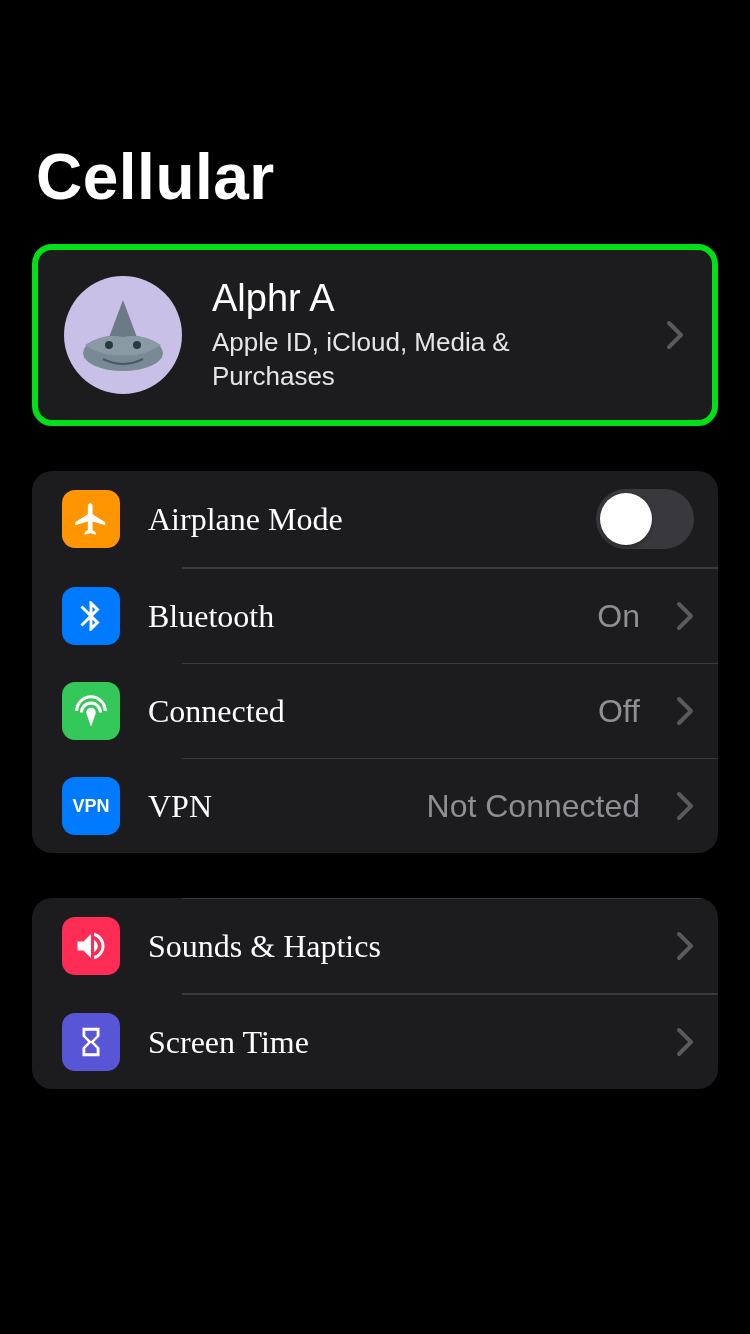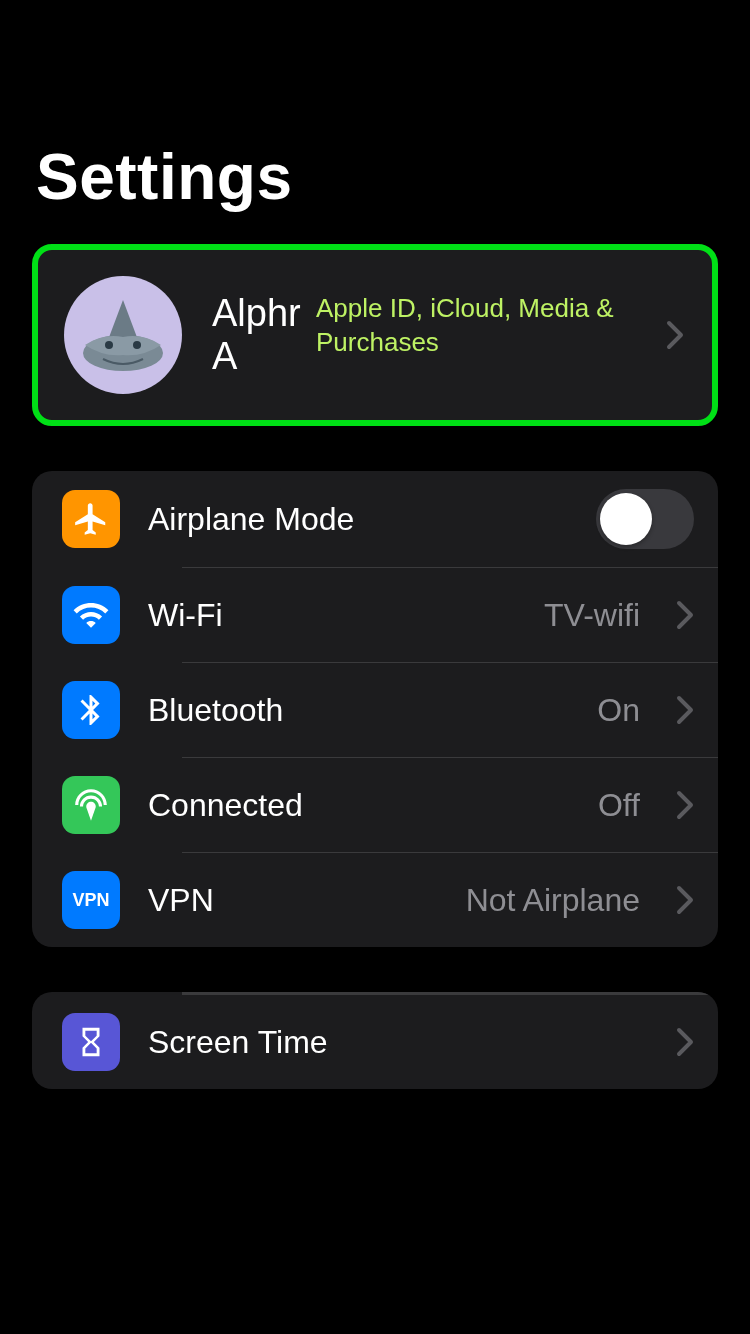--- a/index.html
+++ b/index.html
@@ -43,31 +43,31 @@
       background: #c9c0e8;
       display: flex;
       align-items: center;
       justify-content: center;
       flex-shrink: 0;
       overflow: hidden;
     }
     .account-text {
       flex: 1;
       display: flex;
-      flex-direction: row;
+      flex-direction: column;
       gap: 6px;
     }
     .account-name {
       font-size: 38px;
       font-weight: 400;
       color: #fff;
     }
     .account-sub {
       font-size: 26px;
-      color: #bef264;
+      color: #e5e5e5;
       line-height: 1.3;
       max-width: 320px;
     }
     .row {
       display: flex;
       align-items: center;
       padding: 18px 24px 18px 30px;
       min-height: 90px;
       gap: 28px;
     }
@@ -81,20 +81,21 @@
       border-radius: 13px;
       display: flex;
       align-items: center;
       justify-content: center;
       flex-shrink: 0;
     }
     .row-label {
       font-size: 32px;
       color: #fff;
       flex: 1;
+      font-family: Liberation Serif, serif;
     }
     .row-value {
       font-size: 32px;
       color: #8e8e93;
       margin-right: 8px;
     }
     .chevron {
       color: #5a5a5e;
       flex-shrink: 0;
     }
@@ -121,21 +122,21 @@
     .blue { background: #007aff; }
     .green { background: #34c759; }
     .red { background: #ff3b30; }
     .pink { background: #ff2d55; }
     .indigo { background: #5856d6; }
     svg { display: block; }
   </style>
 </head>
 <body>
 
-<h1 class="page-title">Settings</h1>
+<h1 class="page-title">Cellular</h1>
 
 <div class="section highlighted">
   <div class="account-row">
     <div class="avatar">
       <svg width="100" height="100" viewBox="0 0 100 100">
         <ellipse cx="50" cy="68" rx="40" ry="18" fill="#7a8a95"></ellipse>
         <path d="M 50 15 L 35 55 L 65 55 Z" fill="#6b7b86"></path>
         <path d="M 12 60 Q 30 48 50 52 Q 70 48 88 60 Q 70 72 50 70 Q 30 72 12 60 Z" fill="#8a9aa5"></path>
         <ellipse cx="36" cy="60" rx="4" ry="4" fill="#2a3a45"></ellipse>
         <ellipse cx="64" cy="60" rx="4" ry="4" fill="#2a3a45"></ellipse>
@@ -158,32 +159,20 @@
       <svg width="38" height="38" viewBox="0 0 24 24" fill="#fff">
           <path d="M21 16v-2l-8-5V3.5c0-.83-.67-1.5-1.5-1.5S10 2.67 10 3.5V9l-8 5v2l8-2.5V19l-2 1.5V22l3.5-1 3.5 1v-1.5L13 19v-5.5l8 2.5z"></path>
         </svg>
     </div>
     <div class="row-label">Airplane Mode</div>
     <div class="toggle">
       <div class="toggle-knob"></div>
     </div>
   </div>
   <div class="row-divider"></div>
-  <div class="row">
-    <div class="icon-box blue">
-      <svg width="38" height="38" viewBox="0 0 24 24" fill="#fff">
-          <path d="M1 9l2 2c4.97-4.97 13.03-4.97 18 0l2-2C16.93 2.93 7.08 2.93 1 9zm8 8l3 3 3-3c-1.65-1.66-4.34-1.66-6 0zm-4-4l2 2c2.76-2.76 7.24-2.76 10 0l2-2C15.14 9.14 8.87 9.14 5 13z"></path>
-        </svg>
-    </div>
-    <div class="row-label">Wi-Fi</div>
-    <div class="row-value">TV-wifi</div>
-    <svg class="chevron" width="18" height="30" viewBox="0 0 18 30">
-        <path d="M 3 3 L 15 15 L 3 27" stroke="currentColor" stroke-width="4" fill="none" stroke-linecap="round" stroke-linejoin="round"></path>
-      </svg>
-  </div>
   <div class="row-divider"></div>
   <div class="row">
     <div class="icon-box blue">
       <svg width="36" height="36" viewBox="0 0 24 24" fill="#fff">
           <path d="M17.71 7.71L12 2h-1v7.59L6.41 5 5 6.41 10.59 12 5 17.59 6.41 19 11 14.41V22h1l5.71-5.71-4.3-4.29 4.3-4.29zM13 5.83l1.88 1.88L13 9.59V5.83zm1.88 10.46L13 18.17v-3.76l1.88 1.88z"></path>
         </svg>
     </div>
     <div class="row-label">Bluetooth</div>
     <div class="row-value">On</div>
     <svg class="chevron" width="18" height="30" viewBox="0 0 18 30">
@@ -204,29 +193,40 @@
       </svg>
   </div>
   <div class="row-divider"></div>
   <div class="row">
     <div class="icon-box blue">
       <svg width="50" height="30" viewBox="0 0 50 20">
           <text x="25" y="16" font-size="18" font-weight="600" fill="#fff" text-anchor="middle" font-family="-apple-system,Helvetica">VPN</text>
         </svg>
     </div>
     <div class="row-label">VPN</div>
-    <div class="row-value">Not Airplane</div>
+    <div class="row-value">Not Connected</div>
     <svg class="chevron" width="18" height="30" viewBox="0 0 18 30">
         <path d="M 3 3 L 15 15 L 3 27" stroke="currentColor" stroke-width="4" fill="none" stroke-linecap="round" stroke-linejoin="round"></path>
       </svg>
   </div>
 </div>
 
 <div class="section">
   <div class="row-divider"></div>
+  <div class="row">
+    <div class="icon-box pink">
+      <svg width="36" height="36" viewBox="0 0 24 24" fill="#fff">
+          <path d="M3 9v6h4l5 5V4L7 9H3zm13.5 3c0-1.77-1.02-3.29-2.5-4.03v8.05c1.48-.73 2.5-2.25 2.5-4.02zM14 3.23v2.06c2.89.86 5 3.54 5 6.71s-2.11 5.85-5 6.71v2.06c4.01-.91 7-4.49 7-8.77 0-4.28-2.99-7.86-7-8.77z"></path>
+        </svg>
+    </div>
+    <div class="row-label">Sounds &amp; Haptics</div>
+    <svg class="chevron" width="18" height="30" viewBox="0 0 18 30">
+        <path d="M 3 3 L 15 15 L 3 27" stroke="currentColor" stroke-width="4" fill="none" stroke-linecap="round" stroke-linejoin="round"></path>
+      </svg>
+  </div>
   <div class="row-divider"></div>
   <div class="row-divider"></div>
   <div class="row">
     <div class="icon-box indigo">
       <svg width="34" height="34" viewBox="0 0 24 24" fill="#fff">
           <path d="M6 2v6h.01L6 8.01 10 12l-4 4 .01.01H6V22h12v-5.99h-.01L18 16l-4-4 4-3.99-.01-.01H18V2H6zm10 14.5V20H8v-3.5l4-4 4 4zm-4-5l-4-4V4h8v3.5l-4 4z"></path>
         </svg>
     </div>
     <div class="row-label">Screen Time</div>
     <svg class="chevron" width="18" height="30" viewBox="0 0 18 30">

